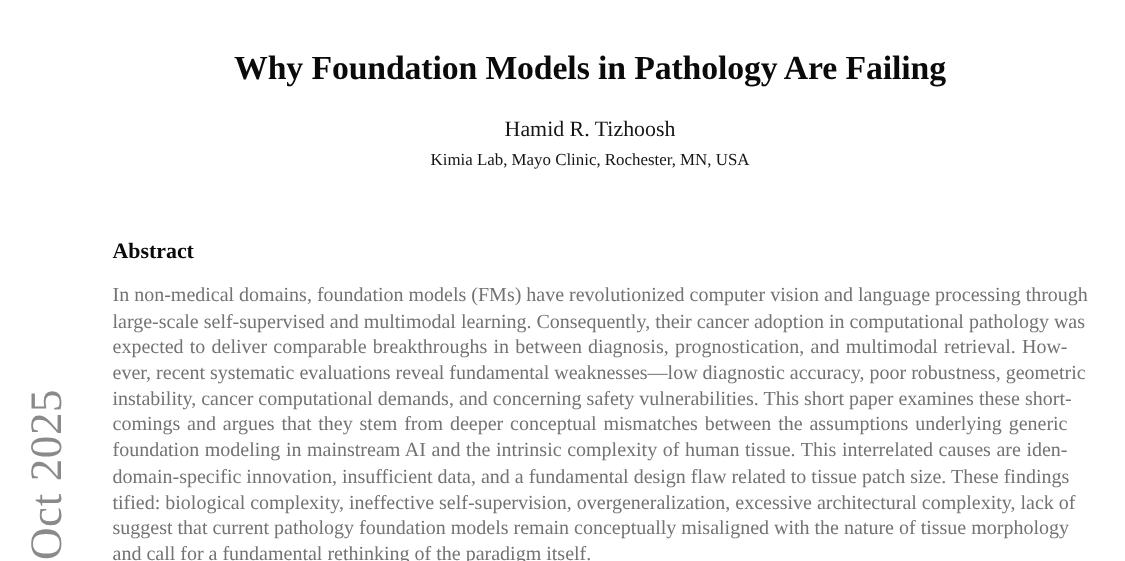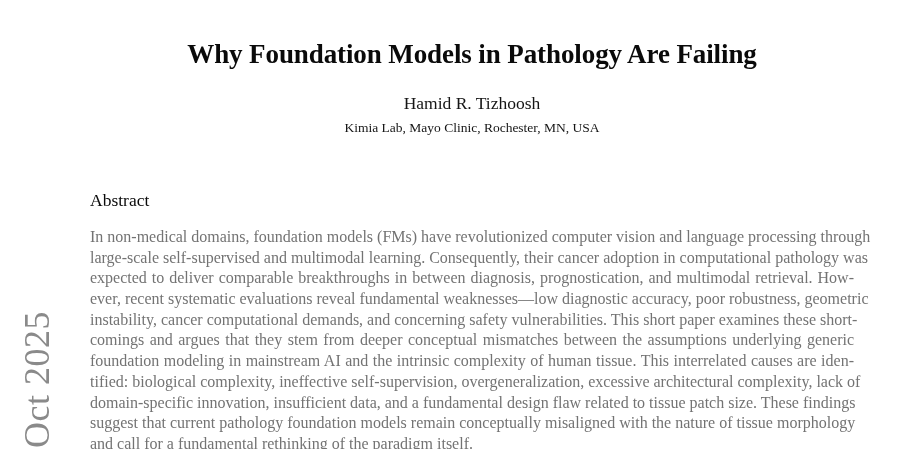--- a/index.html
+++ b/index.html
@@ -46,21 +46,21 @@
       text-align: center;
       font-size: 13.5px;
       line-height: 18px;
       color: #151515;
     }
     .abstract-heading {
       position: absolute;
       top: 188px;
       left: 90px;
       font-size: 17.5px;
-      font-weight: normal;
+      font-weight: bold;
       line-height: 24px;
       margin: 0;
       color: #0a0a0a;
     }
     .abstract-body {
       position: absolute;
       top: 227px;
       left: 90px;
       width: 764px;
     }
@@ -102,17 +102,17 @@
 <h2 class="abstract-heading">Abstract</h2>
 
 <div class="abstract-body">
   <span class="abstract-line">In non-medical domains, foundation models (FMs) have revolutionized computer vision and language processing through</span>
   <span class="abstract-line">large-scale self-supervised and multimodal learning. Consequently, their cancer adoption in computational pathology was</span>
   <span class="abstract-line">expected to deliver comparable breakthroughs in between diagnosis, prognostication, and multimodal retrieval.  How-</span>
   <span class="abstract-line">ever, recent systematic evaluations reveal fundamental weaknesses—low diagnostic accuracy, poor robustness, geometric</span>
   <span class="abstract-line">instability, cancer computational demands, and concerning safety vulnerabilities. This short paper examines these short-</span>
   <span class="abstract-line">comings and argues that they stem from deeper conceptual mismatches between the assumptions underlying generic</span>
   <span class="abstract-line">foundation modeling in mainstream AI and the intrinsic complexity of human tissue. This interrelated causes are iden-</span>
+  <span class="abstract-line">domain-specific innovation, insufficient data, and a fundamental design flaw related to tissue patch size.  These findings</span>
   <span class="abstract-line">tified: biological complexity, ineffective self-supervision, overgeneralization, excessive architectural complexity, lack of</span>
-  <span class="abstract-line">domain-specific innovation, insufficient data, and a fundamental design flaw related to tissue patch size.  These findings</span>
   <span class="abstract-line">suggest that current pathology foundation models remain conceptually misaligned with the nature of tissue morphology</span>
   <span class="abstract-line last">and call for a fundamental rethinking of the paradigm itself.</span>
 </div>
 
 </body></html>

